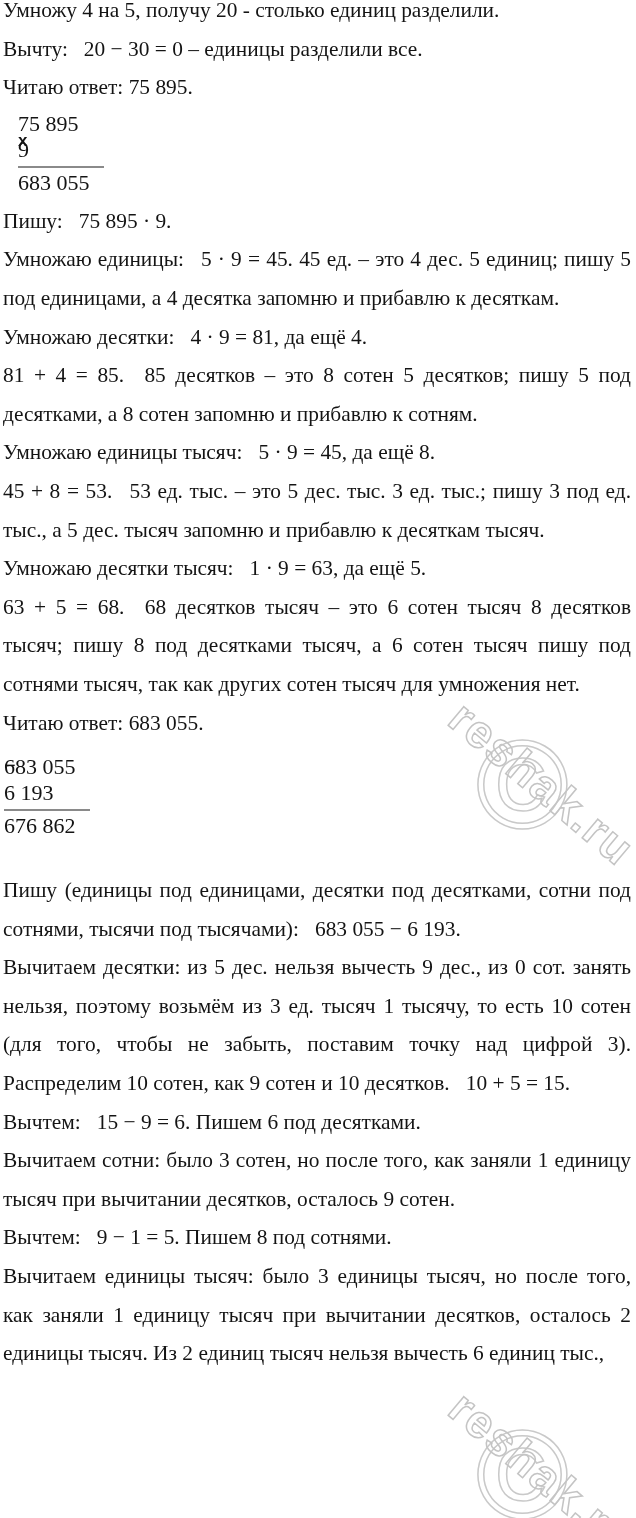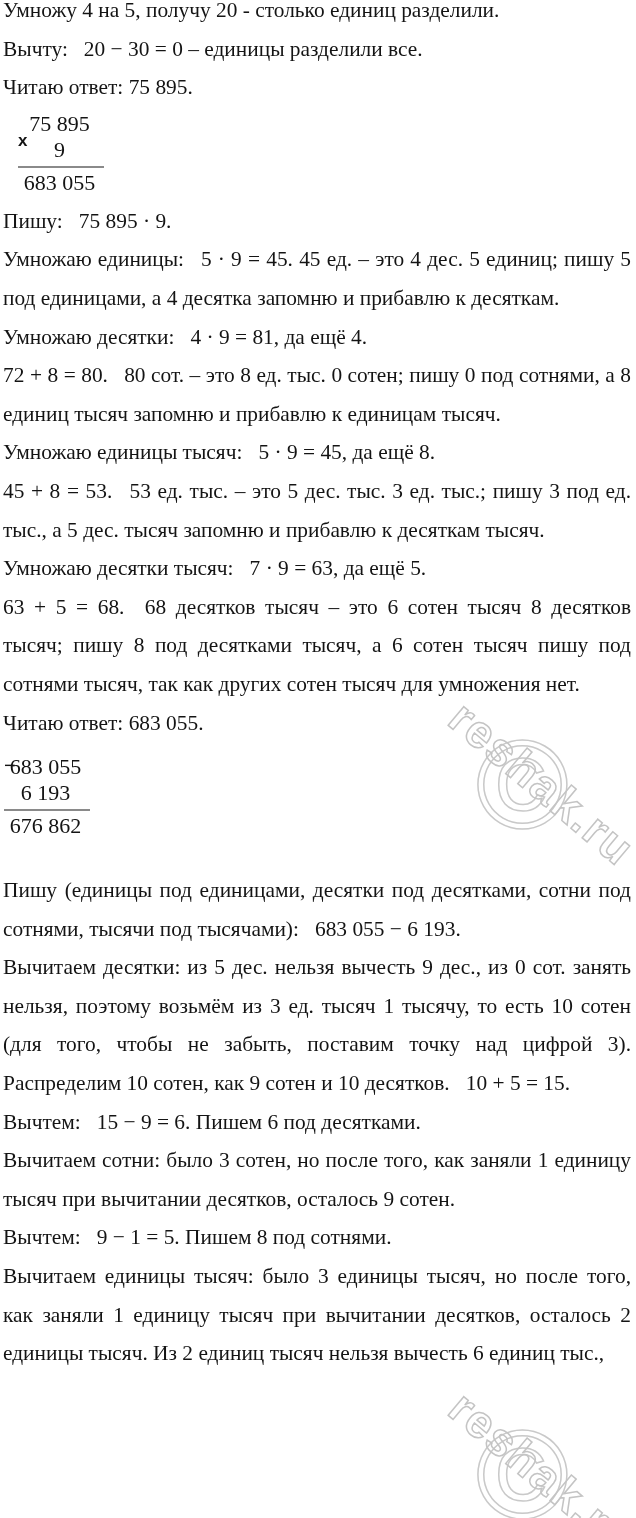--- a/index.html
+++ b/index.html
@@ -24,21 +24,21 @@
     text-align: justify;
   }
   .sec1 { margin-top: -9px; }
 
   
   .arith {
     position: relative;
     font-size: 22px;
   }
   .arith .num {
-    text-align: center;
+    text-align: left;
     line-height: 26px;
     padding-right: 3px;
     font-family: Liberation Serif, serif;
   }
   .arith .rule {
     border-top: 2px solid #8a8a8a;
     margin: 3px 0 2px;
   }
   .arith .sign {
     position: absolute;
@@ -101,24 +101,24 @@
     <div class="num">75&nbsp;895</div>
     <div class="num">9</div>
     <div class="rule"></div>
     <div class="num">683&nbsp;055</div>
   </div>
 
   <section class="sec2">
     <p class="para">Пишу:  75&nbsp;895 · 9.</p>
     <p class="para">Умножаю единицы:  5 · 9 = 45. 45 ед. – это 4 дес. 5 единиц; пишу 5 под единицами, а 4 десятка запомню и прибавлю к десяткам.</p>
     <p class="para">Умножаю десятки:  4 · 9 = 81, да ещё 4.</p>
-    <p class="para">72 + 8 = 80.  80 сот. – это 8 ед. тыс. 0 сотен; пишу 0 под сотнями, а 8 единиц тысяч запомню и прибавлю к единицам тысяч.</p>
+    <p class="para">81 + 4 = 85.  85 десятков – это 8 сотен 5 десятков; пишу 5 под десятками, а 8 сотен запомню и прибавлю к сотням.</p>
     <p class="para">Умножаю единицы тысяч:  5 · 9 = 45, да ещё 8.</p>
     <p class="para">45 + 8 = 53.  53 ед. тыс. – это 5 дес. тыс. 3 ед. тыс.; пишу 3 под ед. тыс., а 5 дес. тысяч запомню и прибавлю к десяткам тысяч.</p>
-    <p class="para">Умножаю десятки тысяч:  7 · 9 = 63, да ещё 5.</p>
+    <p class="para">Умножаю десятки тысяч:  1 · 9 = 63, да ещё 5.</p>
     <p class="para">63 + 5 = 68.  68 десятков тысяч – это 6 сотен тысяч 8 десятков тысяч; пишу 8 под десятками тысяч, а 6 сотен тысяч пишу под сотнями тысяч, так как других сотен тысяч для умножения нет.</p>
     <p class="para">Читаю ответ: 683&nbsp;055.</p>
   </section>
 
   <div class="arith sub">
     <span class="sign">−</span>
     <div class="num">683&nbsp;055</div>
     <div class="num">6&nbsp;193</div>
     <div class="rule"></div>
     <div class="num">676&nbsp;862</div>

